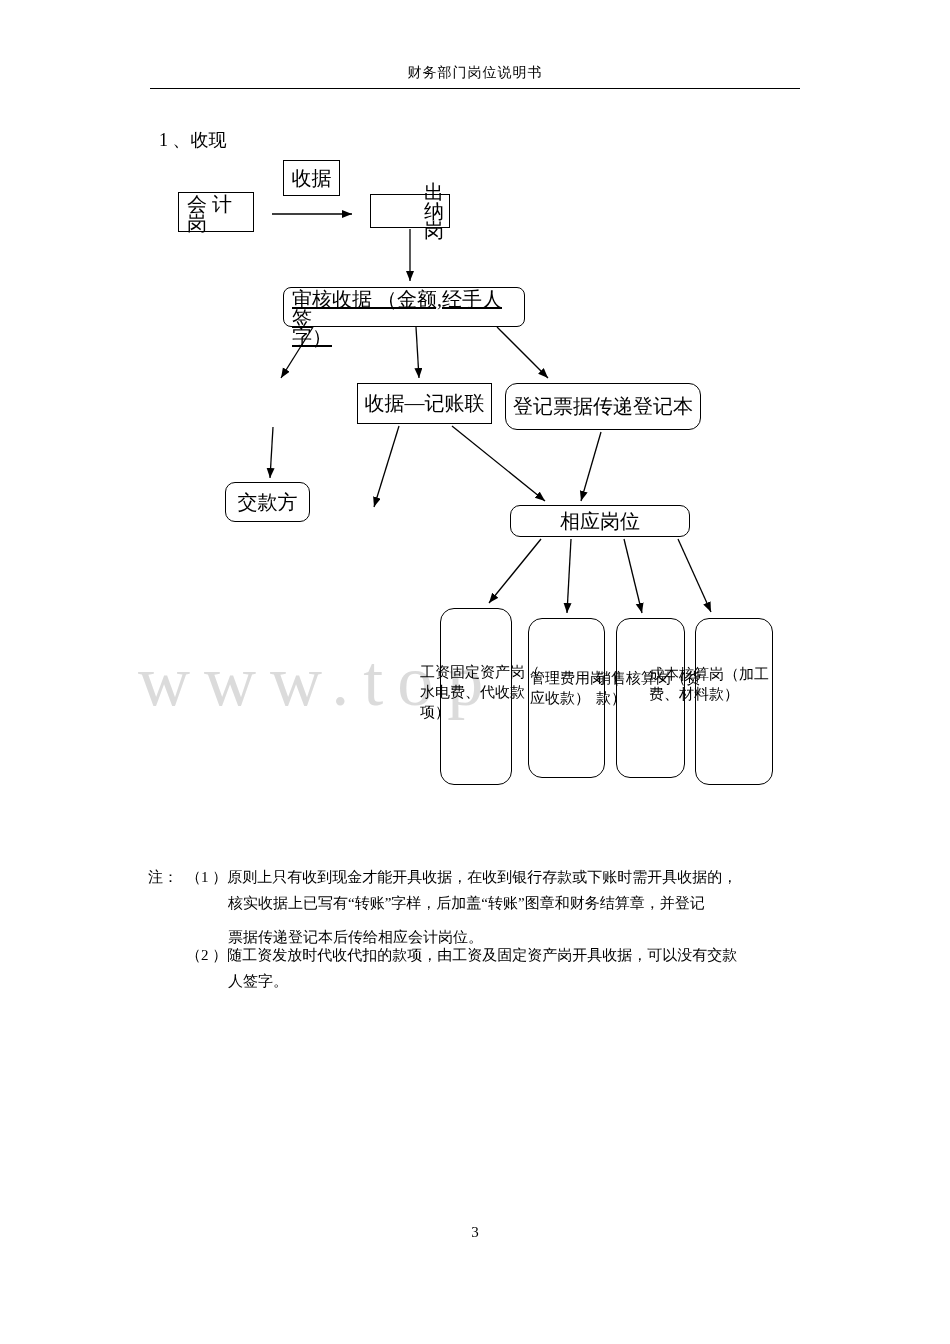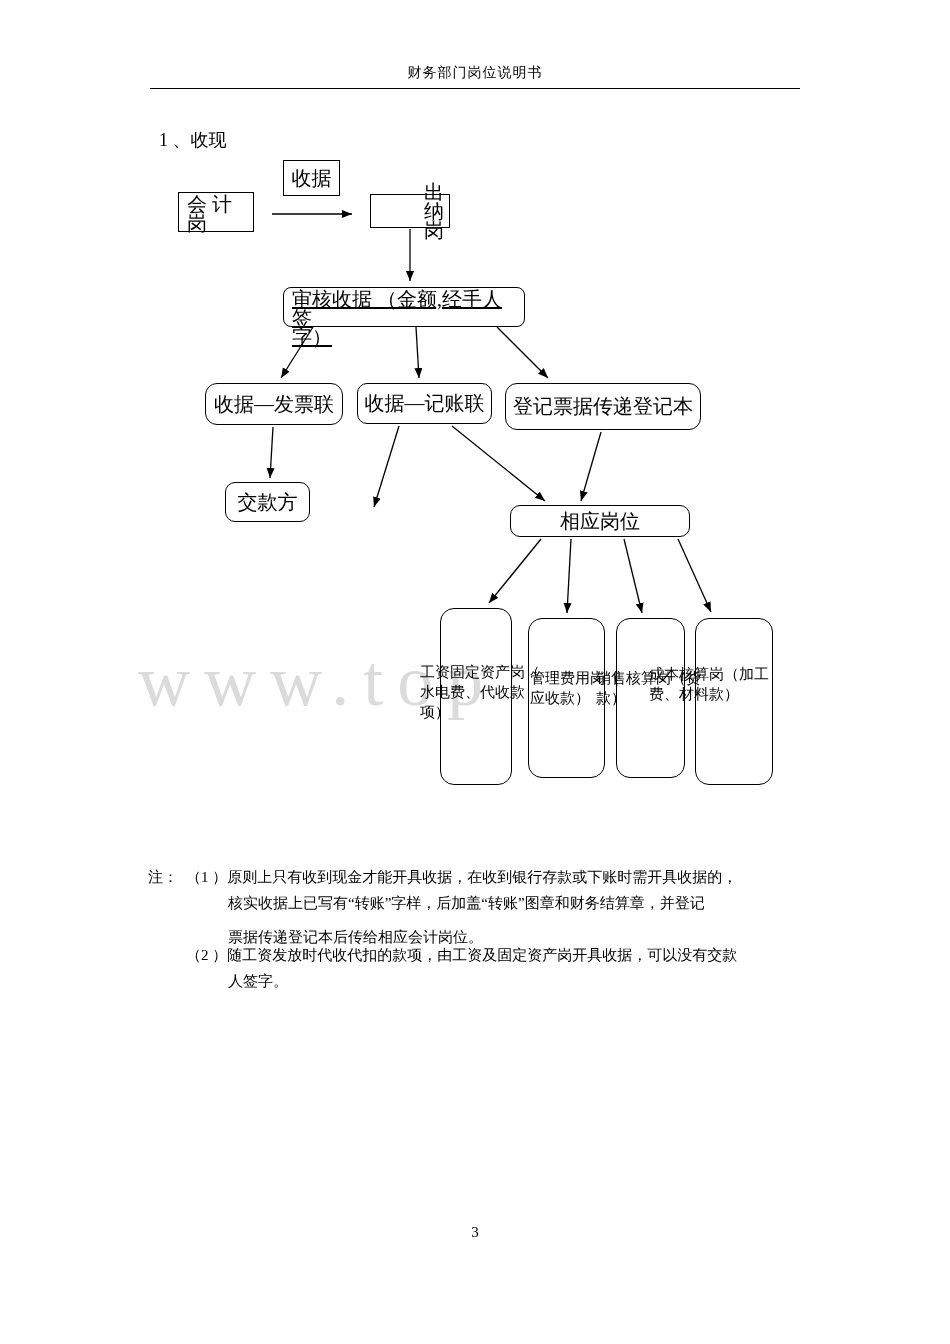--- a/index.html
+++ b/index.html
@@ -131,23 +131,22 @@
   <div class="node center" style="left:283px;top:160px;width:57px;height:36px;">收据</div>
 
   <div class="node preline" style="left:178px;top:192px;width:76px;height:40px;">会  计
 岗</div>
 
   <div class="node center" style="left:370px;top:194px;width:80px;height:34px;padding-left:48px;">出纳岗</div>
 
   <div class="node preline r8" style="left:283px;top:287px;width:242px;height:40px;">审核收据 （金额,经手人签
 字）</div>
 
-  <div class="node center r12" style="left:205px;top:383px;width:138px;height:42px;">收据—发票联</div>
 
-  <div class="node center" style="left:357px;top:383px;width:135px;height:41px;border-radius:10px;">收据—记账联</div>
+  <div class="node center" style="left:357px;top:383px;width:135px;height:41px;">收据—记账联</div>
 
   <div class="node center r12" style="left:505px;top:383px;width:196px;height:47px;">登记票据传递登记本</div>
 
   <div class="node center r10" style="left:225px;top:482px;width:85px;height:40px;">交款方</div>
 
 
   <div class="node center r10" style="left:510px;top:505px;width:180px;height:32px;">相应岗位</div>
 
   <div class="node r14" style="left:440px;top:608px;width:72px;height:177px;"></div>
   <div class="node r14" style="left:528px;top:618px;width:77px;height:160px;"></div>

